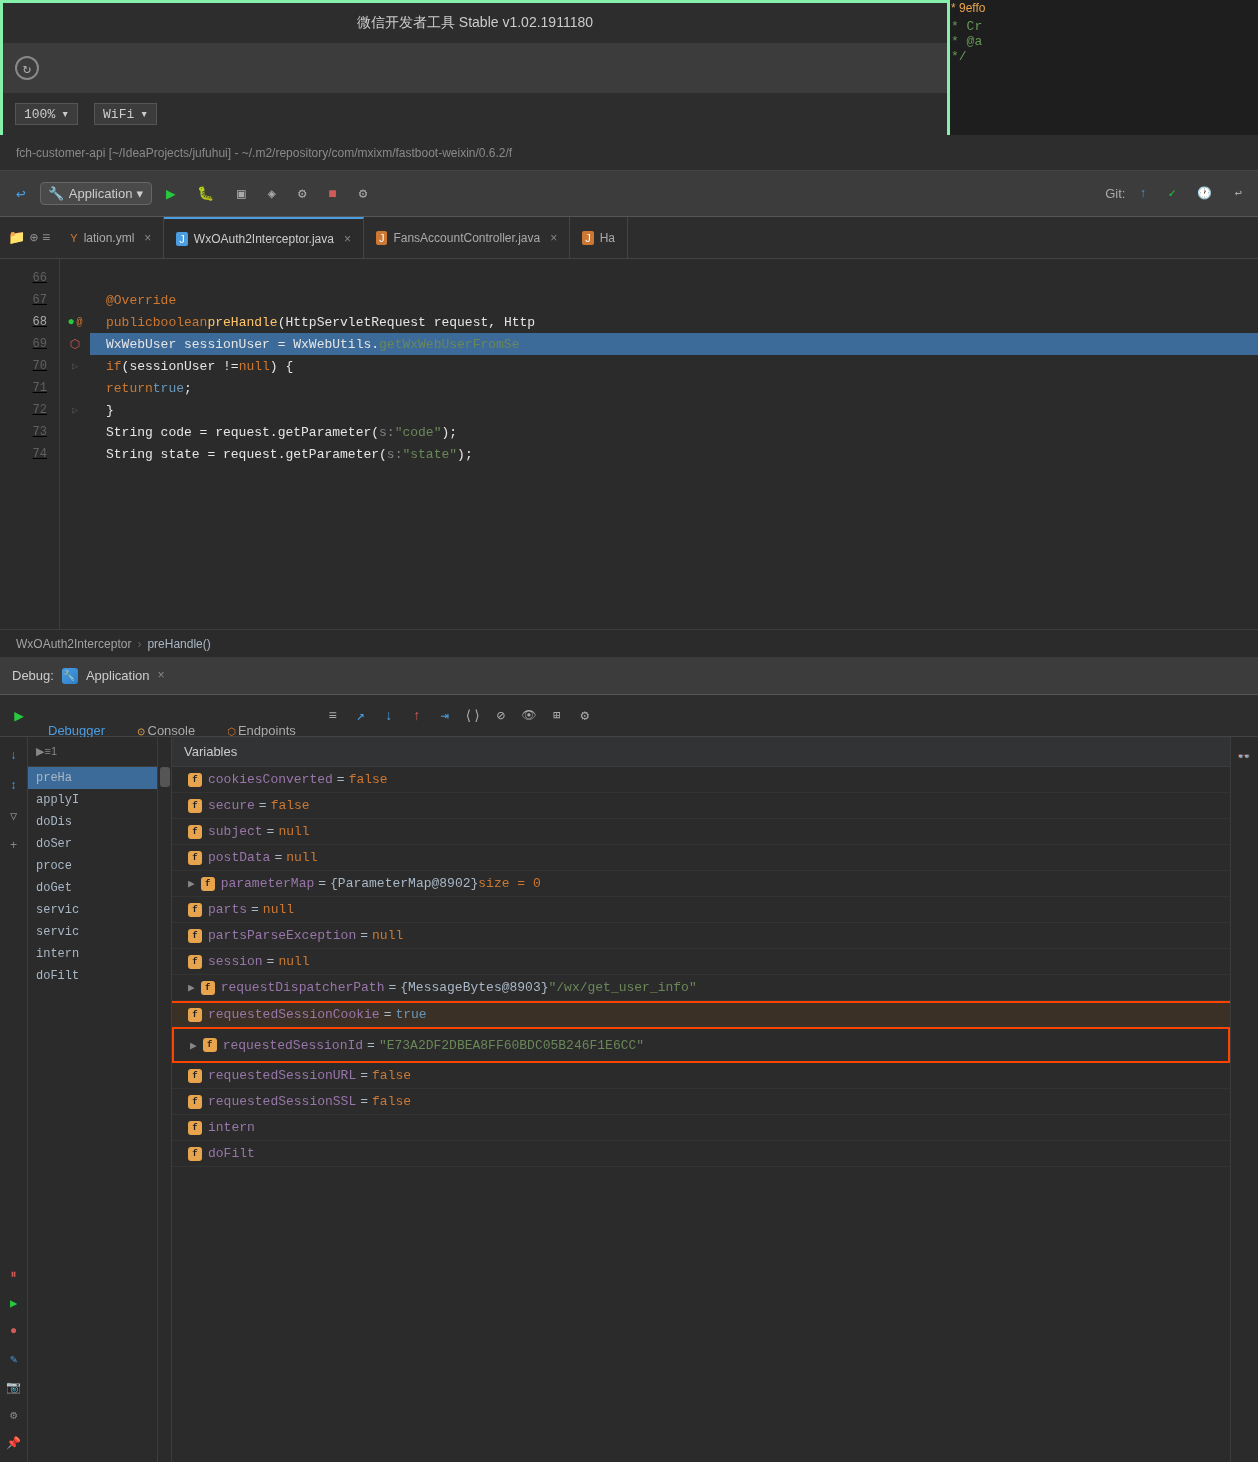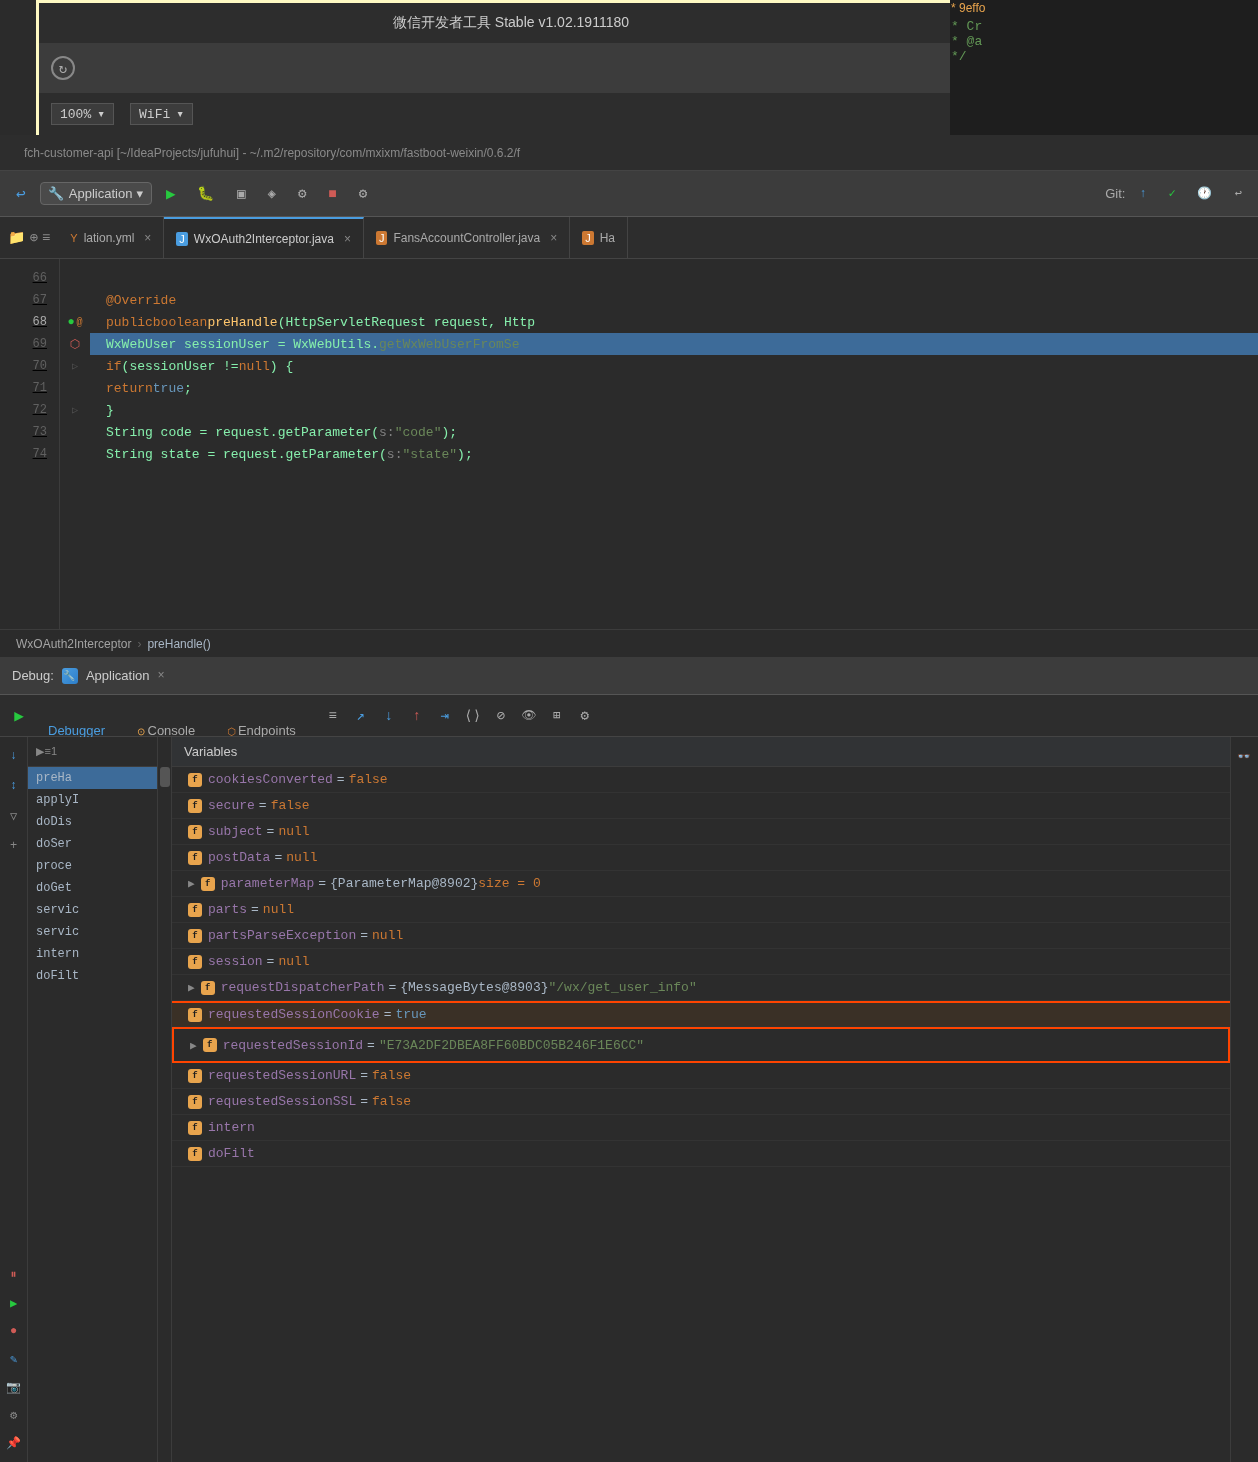--- a/index.html
+++ b/index.html
@@ -8,27 +8,26 @@
       height: 1462px;
       background: #2b2b2b;
       font-family: 'Courier New', monospace;
       overflow: hidden;
       position: relative;
     }
 
     
     .browser-section {
       background: #1e1e1e;
-      border: 3px solid #fef9c3;
+      border: 3px solid #86efac;
       position: absolute;
       top: 0;
       left: 0;
       width: 950px;
       height: 135px;
-      margin-left: 36px;
     }
     .browser-titlebar {
       background: #2d2d2d;
       height: 40px;
       display: flex;
       align-items: center;
       justify-content: center;
       color: #cccccc;
       font-family: Arial, sans-serif;
       font-size: 14px;
@@ -119,21 +118,21 @@
     
     .ide-titlebar {
       position: absolute;
       top: 135px;
       left: 0;
       right: 0;
       height: 36px;
       background: #2d2d2d;
       display: flex;
       align-items: center;
-      padding: 0 24px;
+      padding: 0 16px;
       color: #8a8a8a;
       font-family: Arial, sans-serif;
       font-size: 12px;
       border-bottom: 1px solid #444;
     }
 
     
     .ide-toolbar {
       position: absolute;
       top: 171px;
@@ -269,21 +268,21 @@
       align-items: center;
       padding-left: 16px;
       font-size: 13px;
       font-family: 'Courier New', monospace;
       white-space: nowrap;
     }
     .code-line.highlighted { background: #3d6b99; padding-left: 16px; }
     .kw-yellow { color: #cc7832; }
     .kw-orange { color: #ffc66d; }
     .kw-blue { color: #6897bb; }
-    .kw-white { color: #86efac; }
+    .kw-white { color: #e5e5e5; }
     .kw-gray { color: #808080; }
     .kw-teal { color: #6a8759; }
 
     
     .breadcrumb-bar {
       position: absolute;
       top: 629px;
       left: 0;
       right: 0;
       height: 28px;

